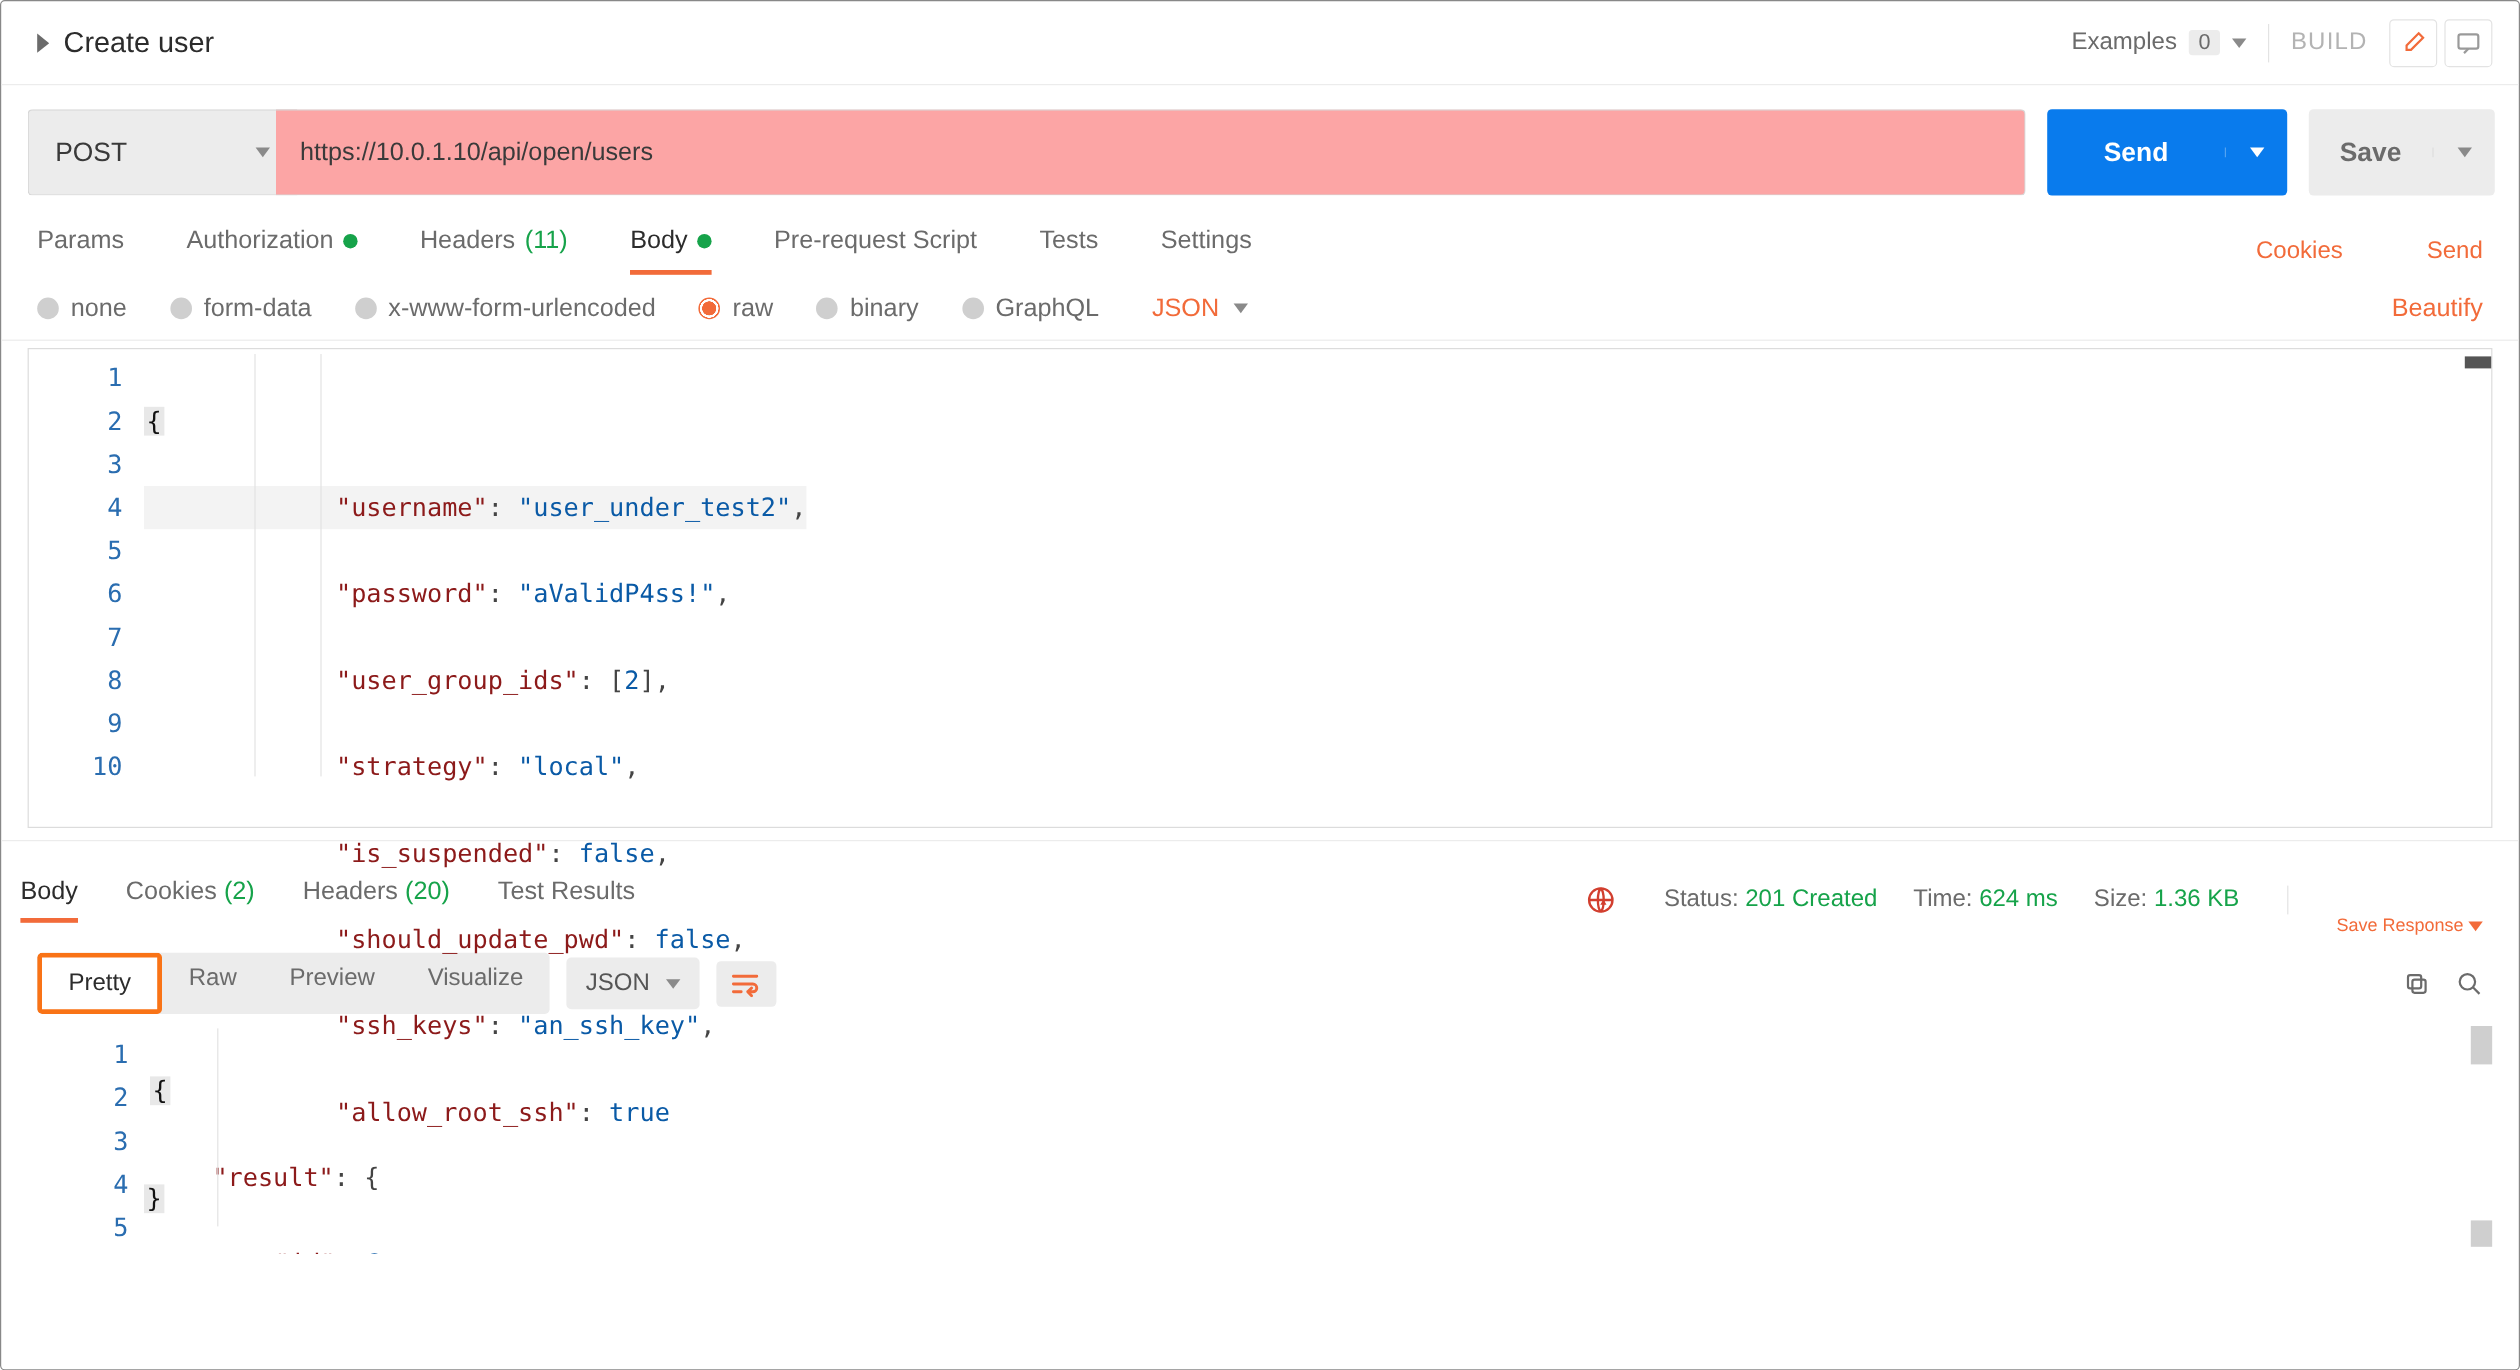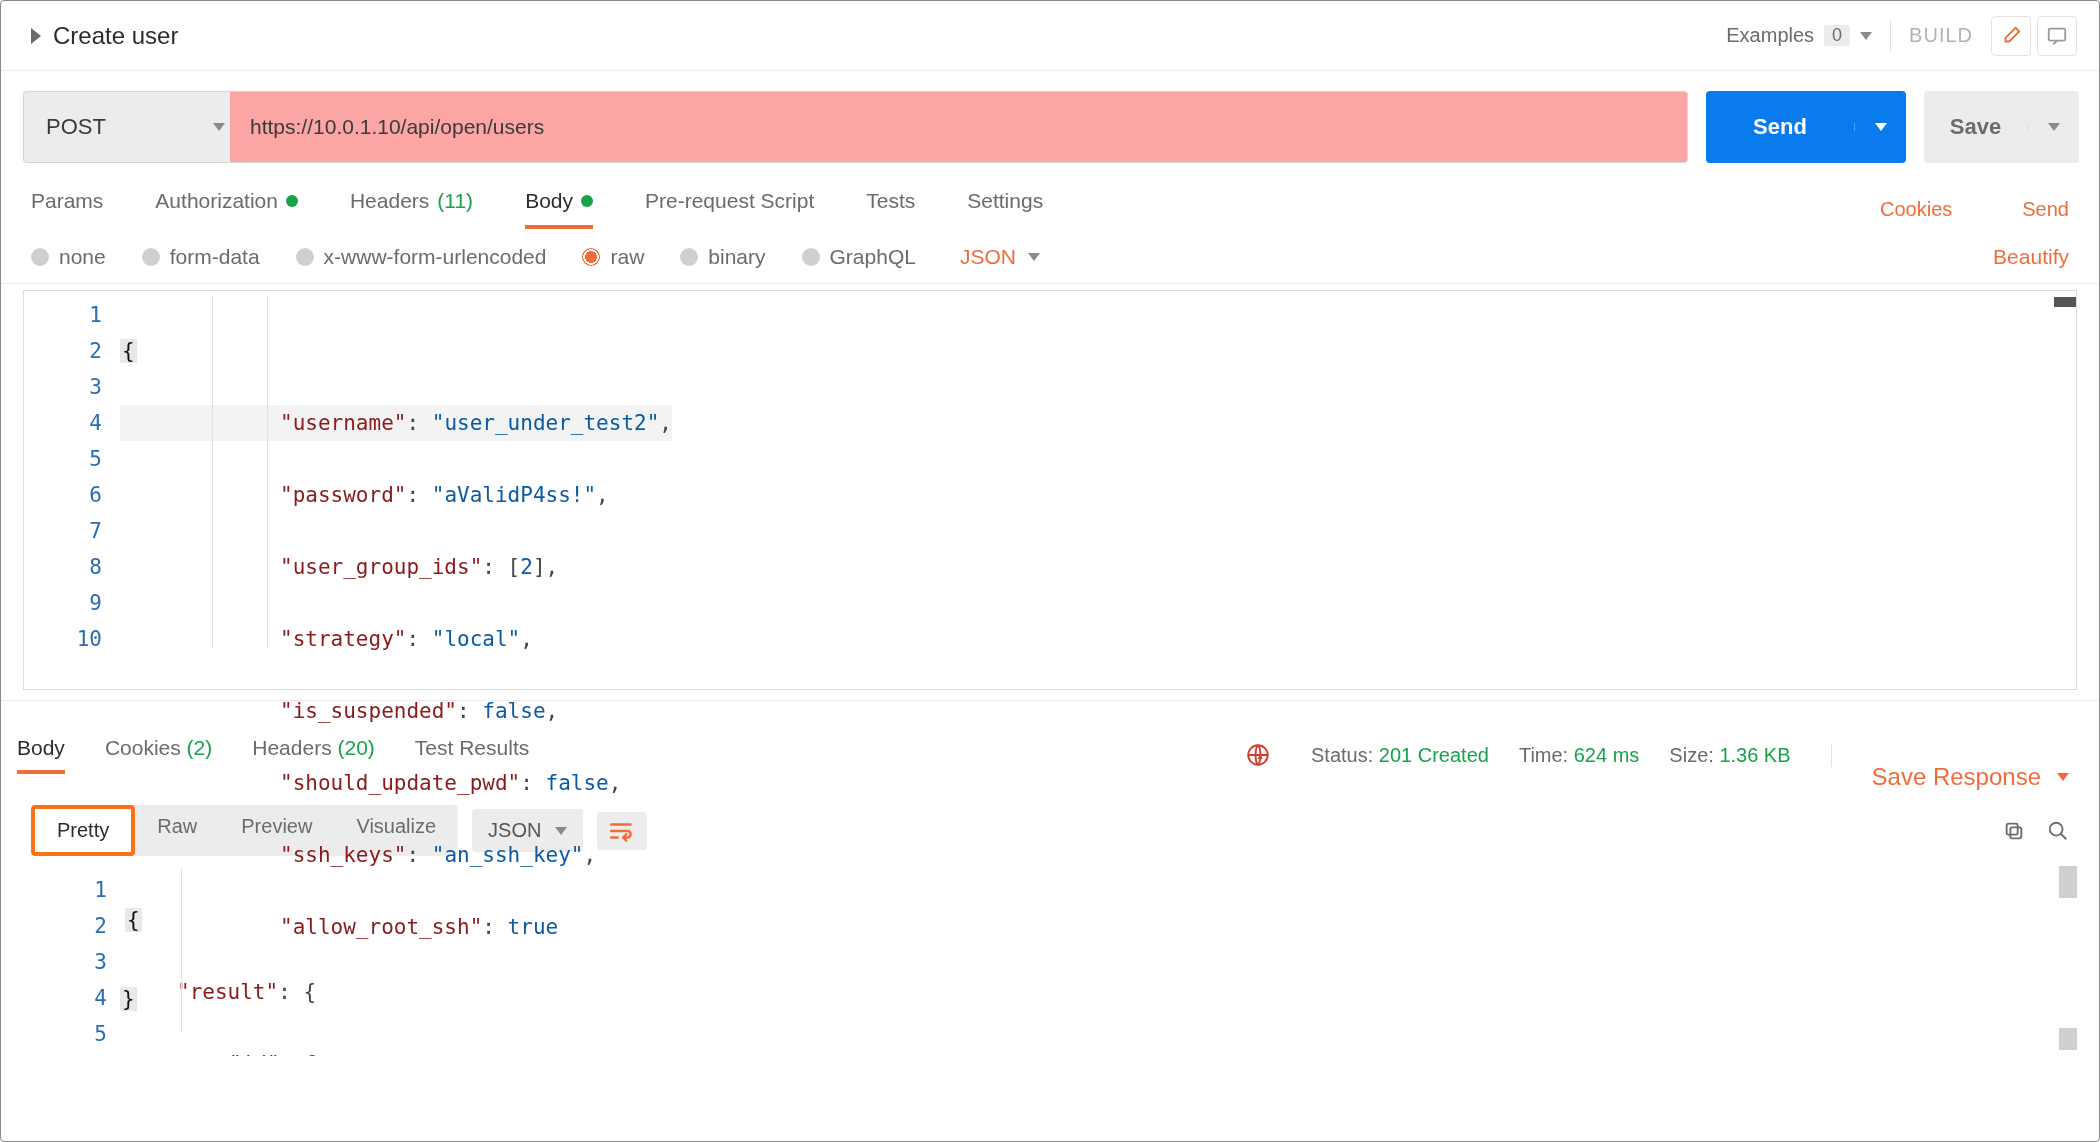--- a/index.html
+++ b/index.html
@@ -123,21 +123,21 @@
   .resprow {
     display:flex; align-items:center; padding: 18px 30px 0 16px; gap:40px; border-top:1px solid #ececec; margin-top:10px;
   }
   .resprow .rtab{ font-size:21px; color:#6b6b6b; padding-bottom:14px; cursor:pointer;}
   .resprow .rtab.active{color:#2c2c2c; border-bottom:4px solid #f26b3a; padding-bottom:10px;}
   .resprow .rtab .count{color:#16a34a;}
   .resprow .spacer{flex:1;}
   .globe-icon{ color:#d23f2f; }
   .statgrp{display:flex; gap:30px; font-size:20px; color:#6b6b6b;}
   .statgrp .val{color:#16a34a;}
-  .save-resp{ color:#f26b3a; font-size:24px; display:flex; align-items:center; gap:16px;margin-top:44px;}
+  .save-resp{ color:#f26b3a; font-size:15px; display:flex; align-items:center; gap:4px;margin-top:44px;}
   .save-resp .caret-down{border-top-color:#f26b3a;}
   .vtiny{width:1px;height:24px;background:#e3e3e3;}
 
   
   .rviewbar{
     display:flex; align-items:center; padding: 14px 30px 10px 30px; gap:14px;
   }
   .seg{ display:flex; background:#ececec; border-radius:4px; overflow:hidden;}
   .seg .sitem{ padding:10px 22px; font-size:20px; color:#6b6b6b; cursor:pointer;}
   .seg .sitem.active{ background:#fff; border:4px solid #f97316; border-radius:4px; color:#2c2c2c; font-weight:500;}

